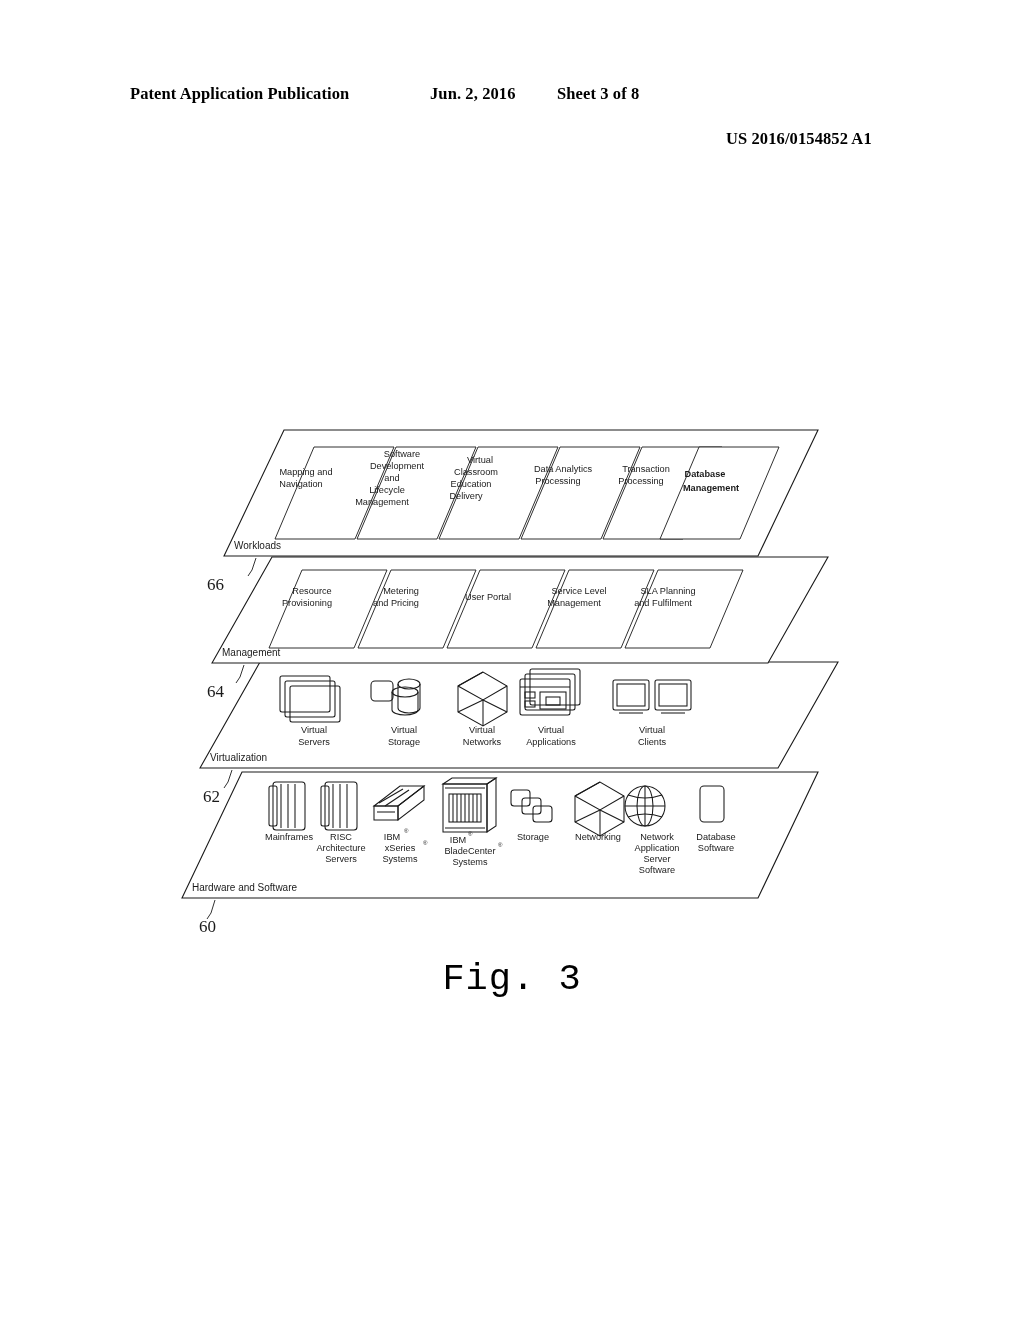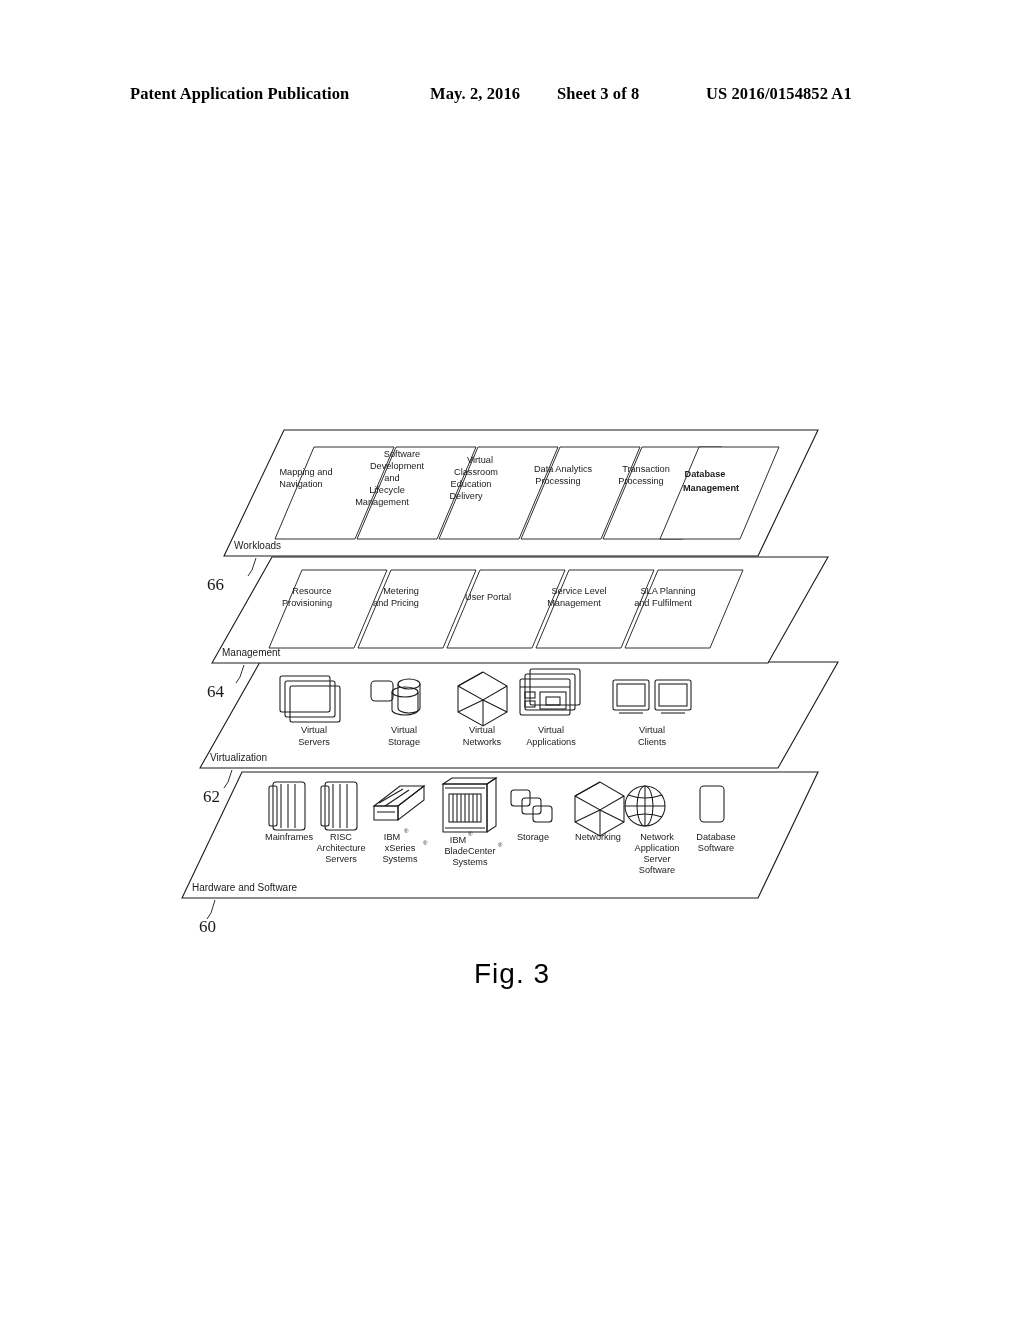--- a/index.html
+++ b/index.html
@@ -16,28 +16,28 @@
   .pub-header{
     position:absolute;top:84px;left:0;width:1024px;
     display:flex;align-items:baseline;
     font-family:"Liberation Serif", serif;
     font-weight:bold;font-size:16.5px;letter-spacing:.1px;
     white-space:nowrap;
   }
   .pub-header .h-title{position:absolute;left:130px;}
   .pub-header .h-date{position:absolute;left:430px;}
   .pub-header .h-sheet{position:absolute;left:557px;}
-  .pub-header .h-num{position:absolute;left:706px;}
+  .pub-header .h-num{position:absolute;left:726px;margin-top:45px;}
 
   
   .fig-caption{
     position:absolute;left:0;top:958px;width:1024px;
     text-align:center;
-    font-family:Liberation Sans, sans-serif;
-    font-size:28px;letter-spacing:1px;
+    font-family:Liberation Mono, monospace;
+    font-size:37px;letter-spacing:1px;
   }
 
   
   #stage{position:absolute;left:0;top:0;width:1024px;height:1320px;}
   #stage svg{display:block;}
 
   .ln{fill:none;stroke:#1a1a1a;stroke-width:1.1;}
   .ln-thin{fill:none;stroke:#1a1a1a;stroke-width:0.9;}
   .ln-ico{fill:none;stroke:#1a1a1a;stroke-width:1.05;}
   .plane-fill{fill:#ffffff;}
@@ -49,21 +49,21 @@
   .t-layer{font-size:10px;}
   .t-icolab{font-size:9.2px;}
   .t-ref{font-size:17px;font-family:"Liberation Serif",serif;}
   .t-sup{font-size:6px;}
 </style>
 </head>
 <body>
 
 <div class="pub-header">
   <span class="h-title">Patent Application Publication</span>
-  <span class="h-date">May. 2, 2016</span>
+  <span class="h-date">Jun. 2, 2016</span>
   <span class="h-sheet">Sheet 3 of 8</span>
   <span class="h-num">US 2016/0154852 A1</span>
 </div>
 
 <div id="stage">
 <svg width="1024" height="1320" viewBox="0 0 1024 1320" xmlns="http://www.w3.org/2000/svg">
 
   <g>
     <polygon class="ln plane-fill" points="182,898 242,772 818,772 758,898"></polygon>
 

